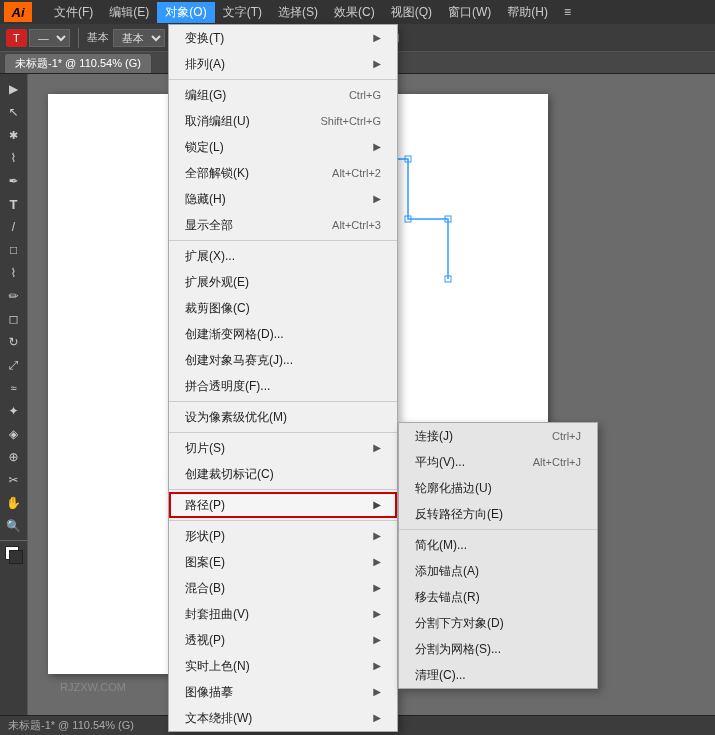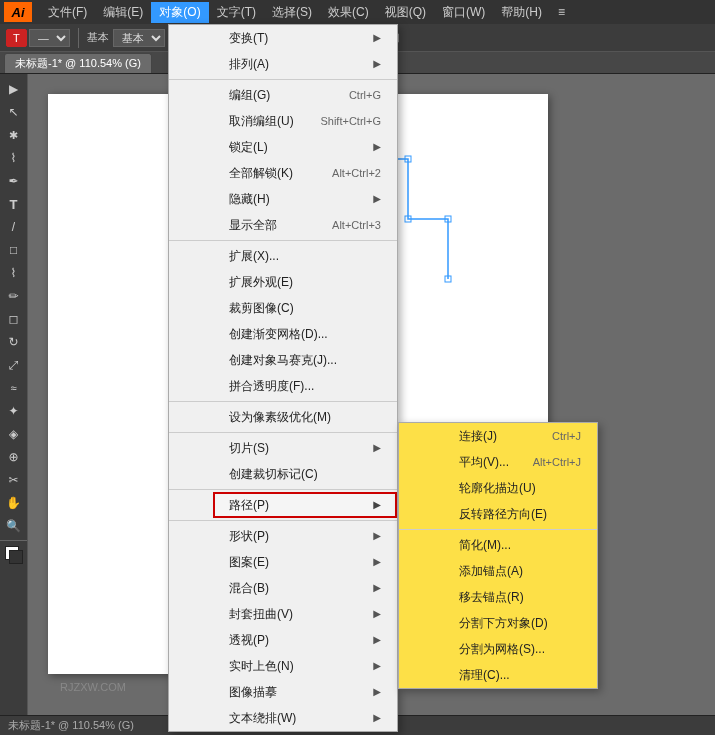--- a/index.html
+++ b/index.html
@@ -25,21 +25,21 @@
     #ai-logo {
       background: #FF6600;
       color: #000;
       font-weight: bold;
       font-size: 13px;
       width: 28px;
       height: 20px;
       display: flex;
       align-items: center;
       justify-content: center;
-      margin-right: 4px;
+      margin-right: 10px;
       font-style: italic;
     }
 
     
     #toolbar {
       background: #3c3c3c;
       height: 28px;
       display: flex;
       align-items: center;
       padding: 0 6px;
@@ -194,21 +194,20 @@
     .menu-item {
       display: flex;
       align-items: center;
       justify-content: space-between;
       padding: 3px 16px 3px 16px;
       cursor: pointer;
       color: #222;
       white-space: nowrap;
       font-size: 12px;
       line-height: 20px;
-      margin-left: 44px;
     }
     .menu-item .shortcut {
       color: #666;
       font-size: 11px;
       margin-left: 20px;
     }
     .menu-item .arrow {
       font-size: 10px;
       color: #555;
     }
@@ -440,21 +439,21 @@
       <span>图像描摹</span>
       <span class="arrow">▶</span>
     </div>
     <div class="menu-item">
       <span>文本绕排(W)</span>
       <span class="arrow">▶</span>
     </div>
 
   </div>
 
-  <div id="menu-path-sub" style="position:absolute; top:398px; left:398px; background:#fde047; border:1px solid #aaa; min-width:200px; box-shadow:3px 3px 8px rgba(0,0,0,0.3); pointer-events:all;">
+  <div id="menu-path-sub" style="position:absolute; top:398px; left:398px; background:#e5e5e5; border:1px solid #aaa; min-width:200px; box-shadow:3px 3px 8px rgba(0,0,0,0.3); pointer-events:all;">
     <div class="menu-item">
       <span>连接(J)</span>
       <span class="shortcut">Ctrl+J</span>
     </div>
     <div class="menu-item">
       <span>平均(V)...</span>
       <span class="shortcut">Alt+Ctrl+J</span>
     </div>
     <div class="menu-item">
       <span>轮廓化描边(U)</span>

